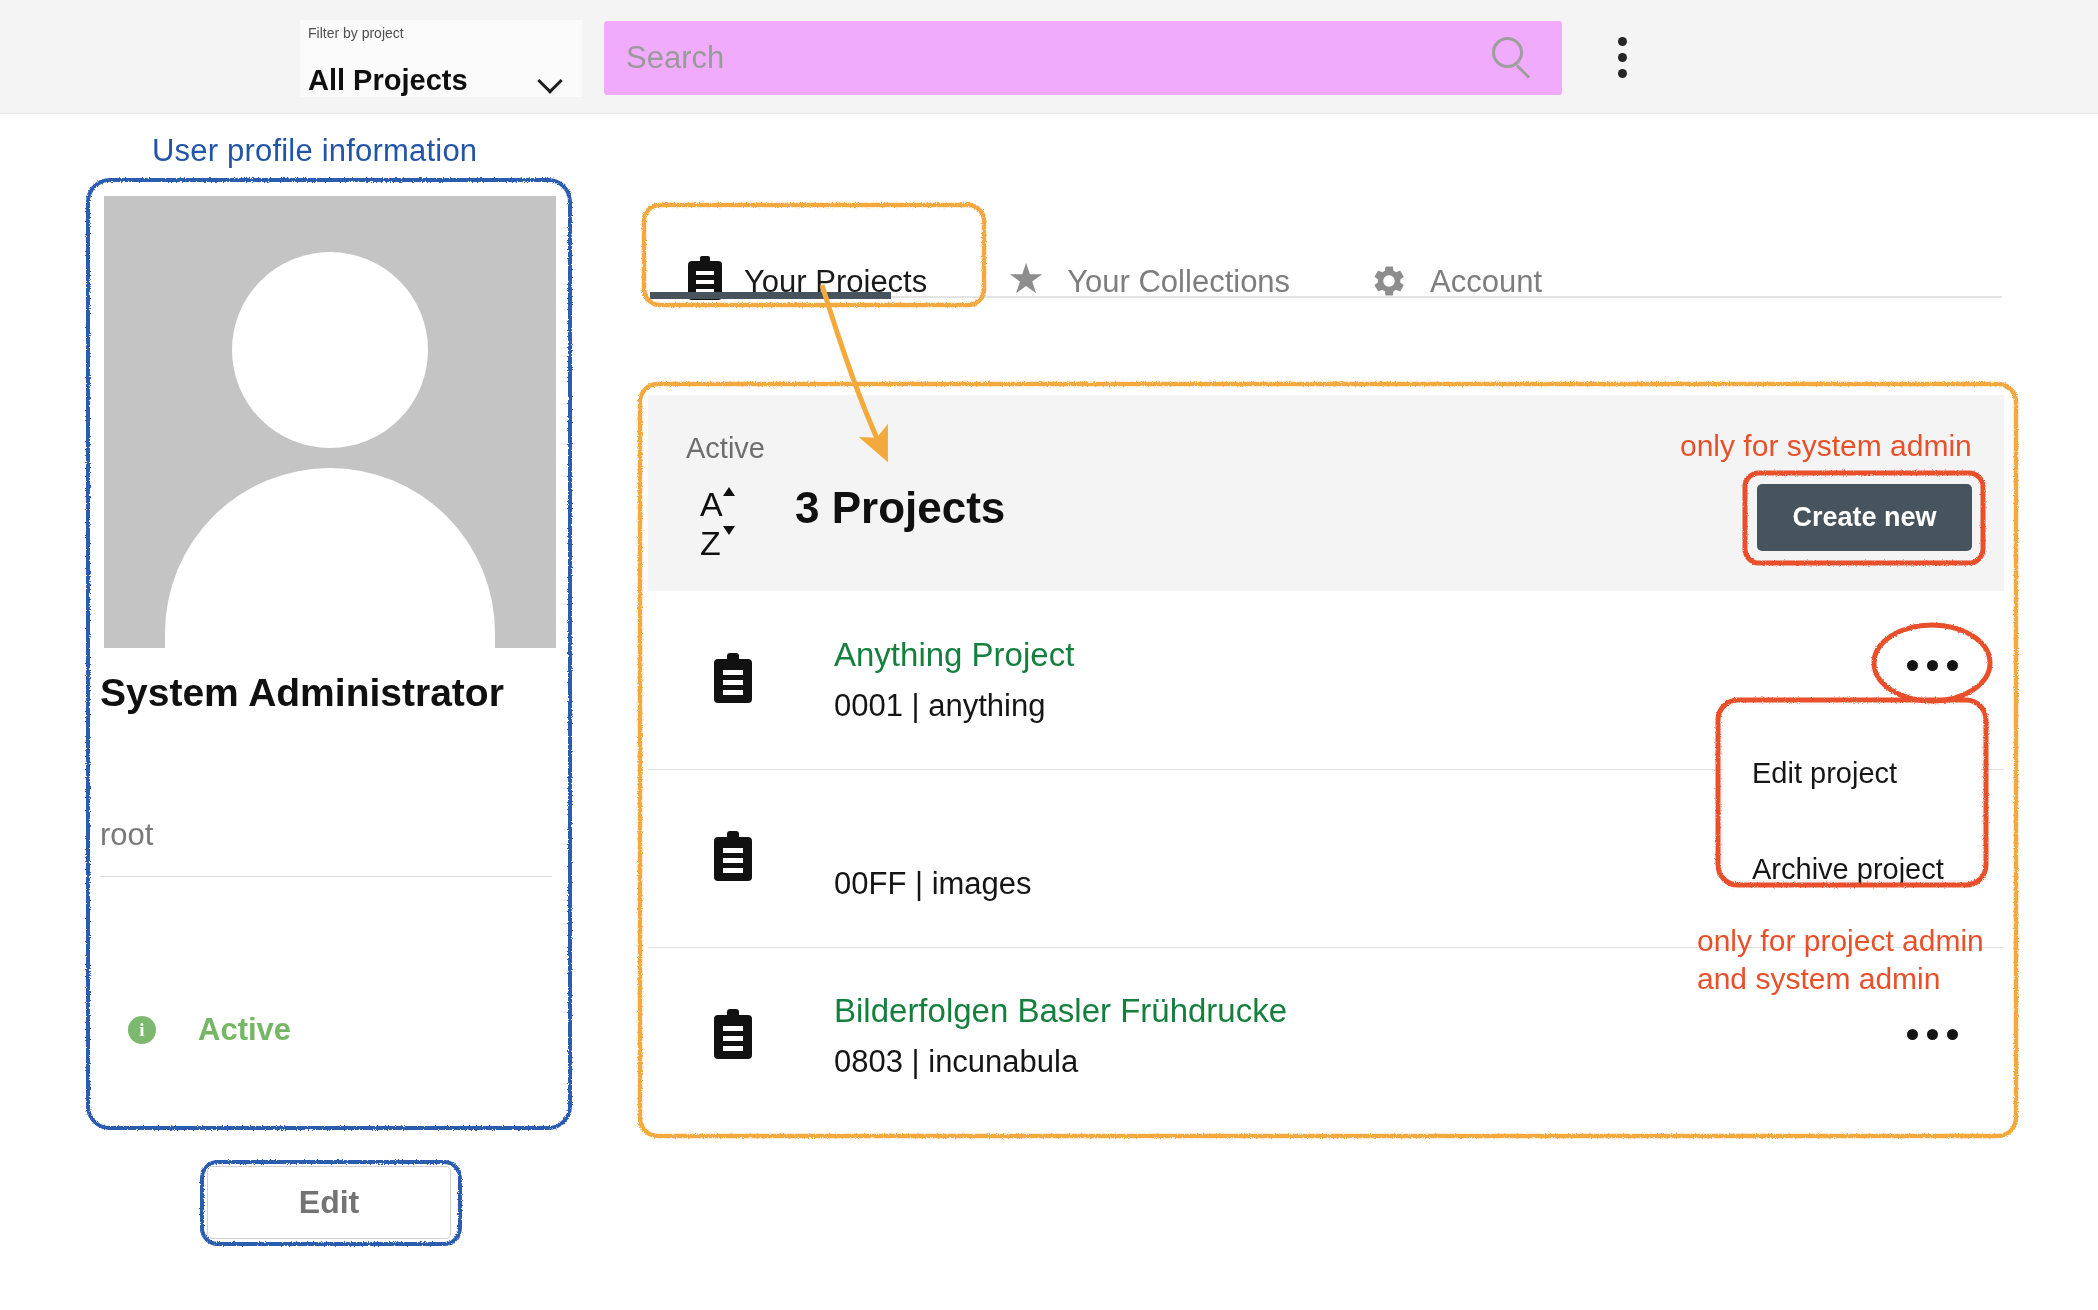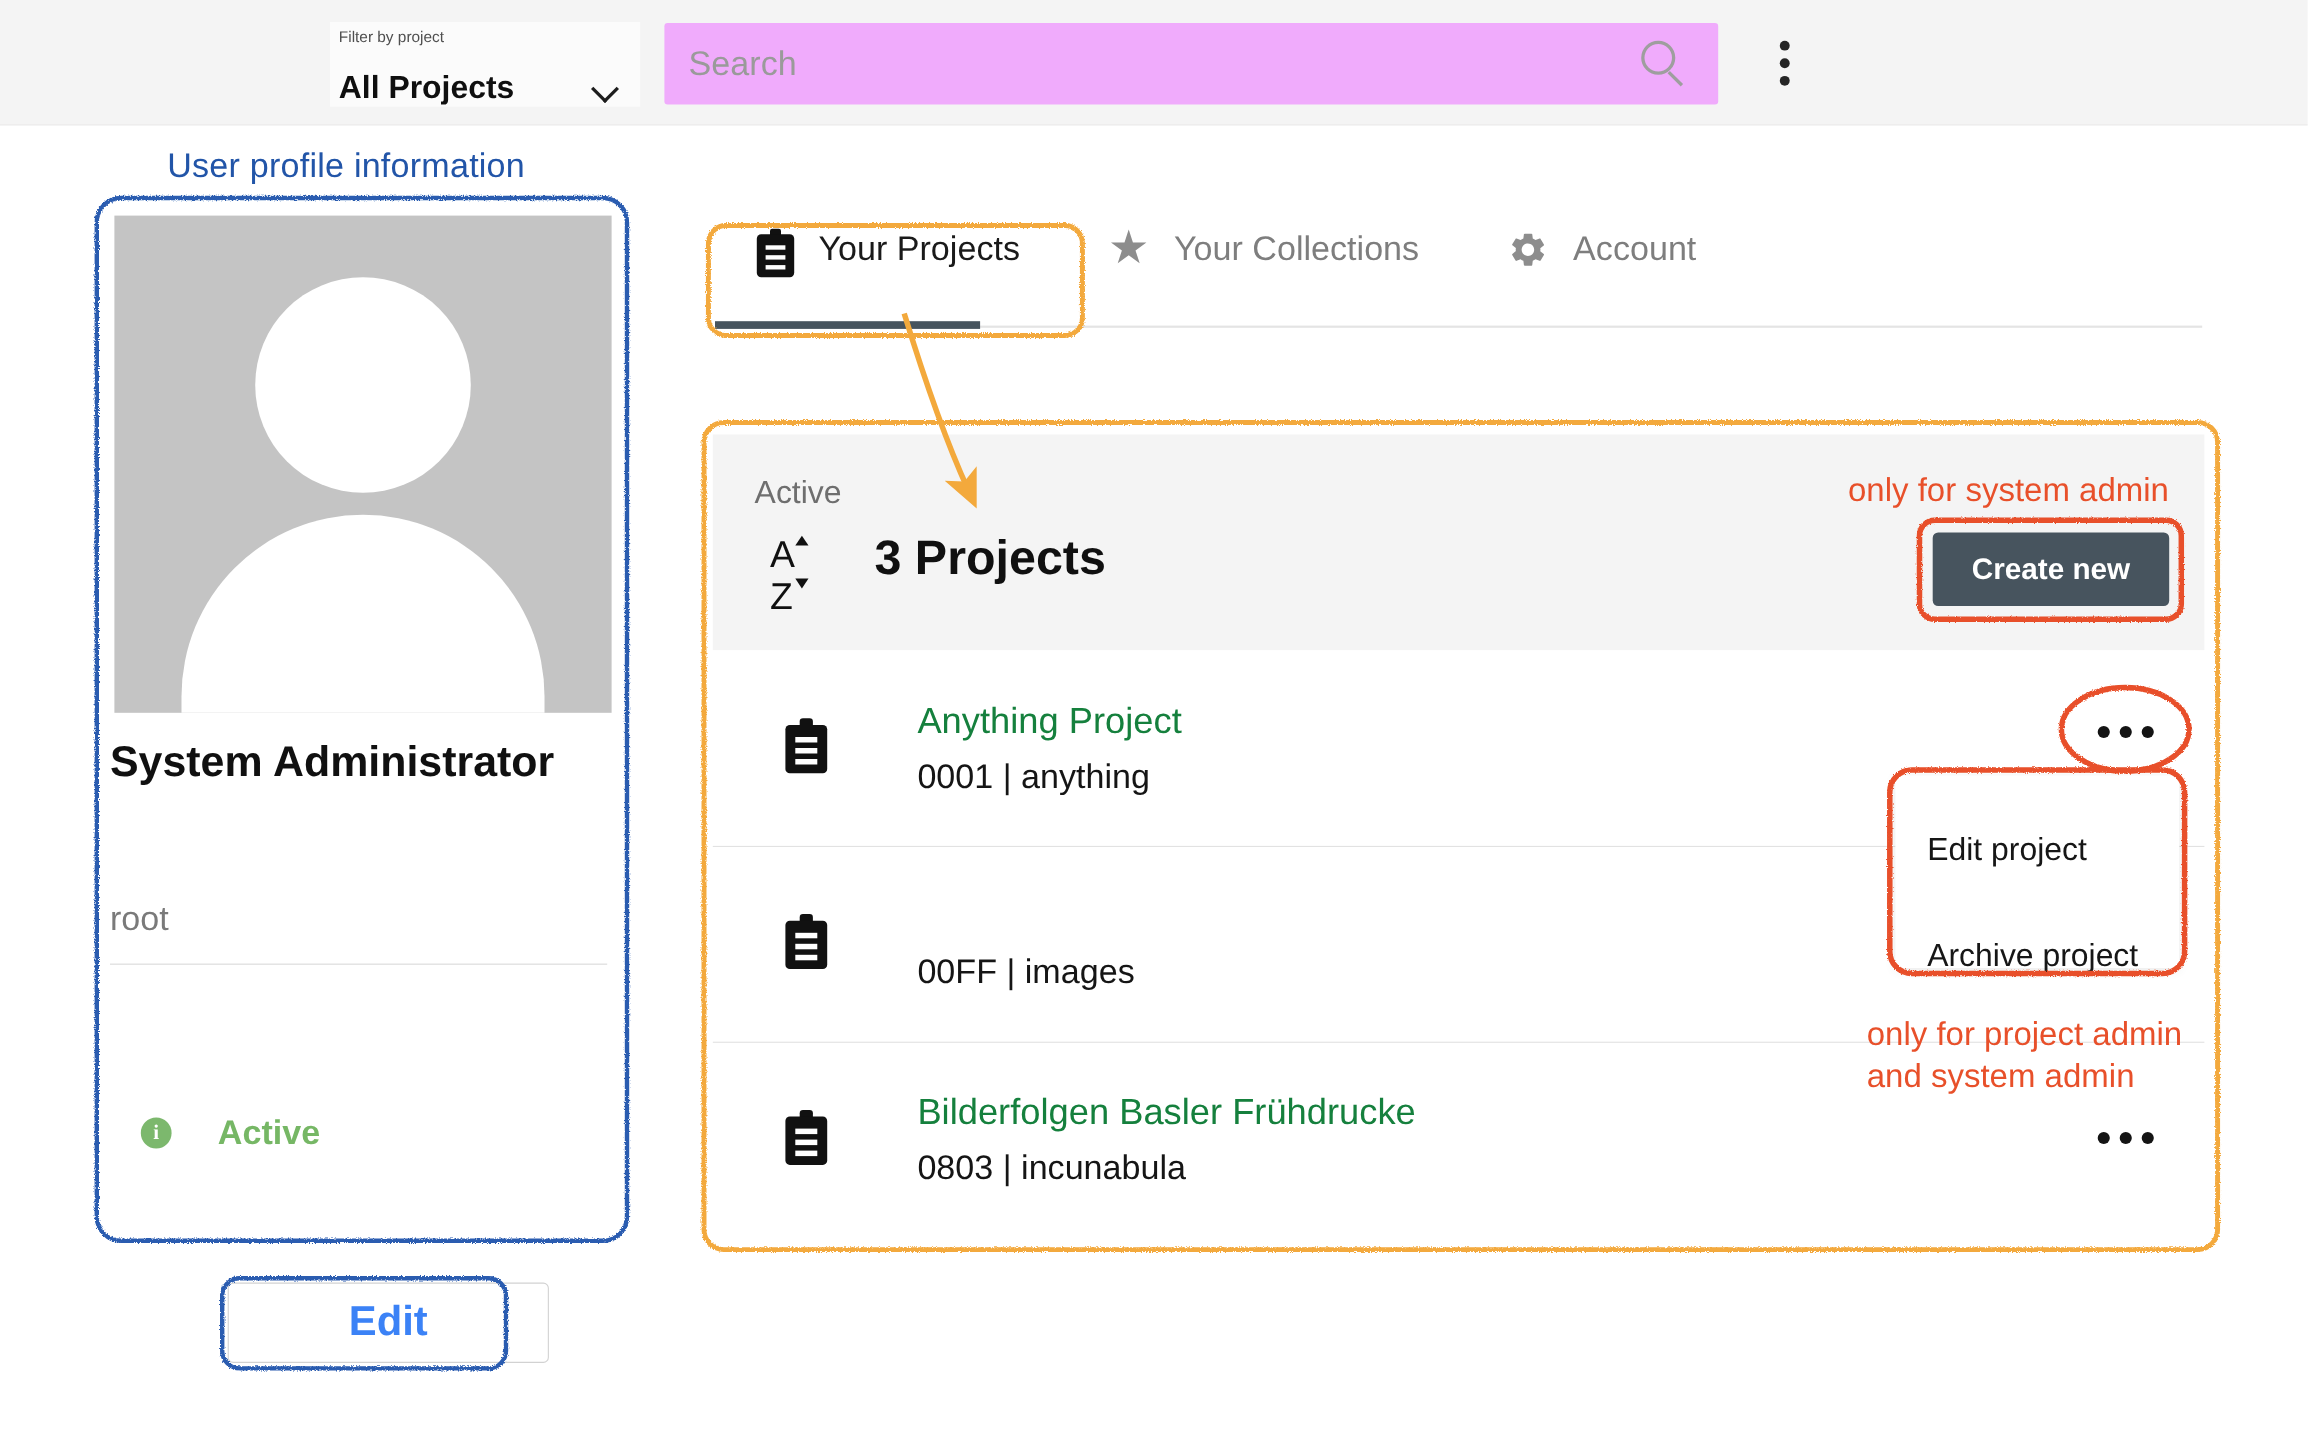--- a/index.html
+++ b/index.html
@@ -238,45 +238,45 @@
     font-size: 31px;
     font-weight: bold;
     color: #121212;
     margin-left: 18px;
   }
   .meta-text.green { color: #76b765; }
 
   .edit-button {
     position: absolute;
     left: 207px; top: 1166px;
-    width: 292px; height: 73px;
+    width: 244px; height: 73px;
     background: #ffffff;
     border: 1px solid #d2d2d2;
     border-radius: 5px;
     font-family: "Liberation Sans", sans-serif;
-    font-size: 38px;
+    font-size: 32px;
     font-weight: bold;
-    color: #3b82f6;
+    color: #737373;
     cursor: pointer;
     display: flex;
     align-items: center;
     justify-content: center;
   }
 
   
   .tabs {
     position: absolute;
     left: 648px; top: 208px;
     width: 1360px; height: 92px;
     display: flex;
     align-items: center;
   }
   .tab {
     display: flex;
-    align-items: flex-start;
+    align-items: flex-end;
     height: 92px;
     cursor: pointer;
     padding: 0 40px;
   }
   .tab-label {
     font-size: 31px;
     margin-left: 22px;
   }
   .tab.active .tab-label { color: #1a1a1a; }
   .tab:not(.active) .tab-label { color: #7e7e7e; }

